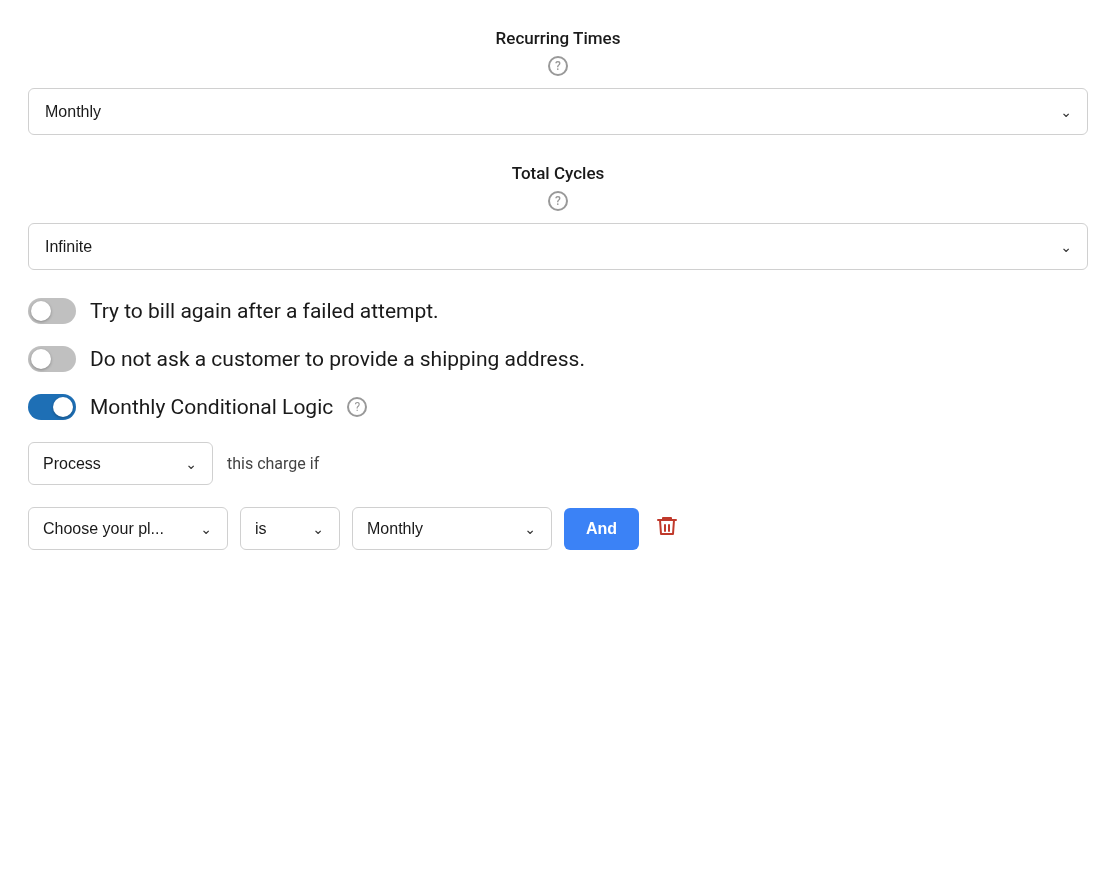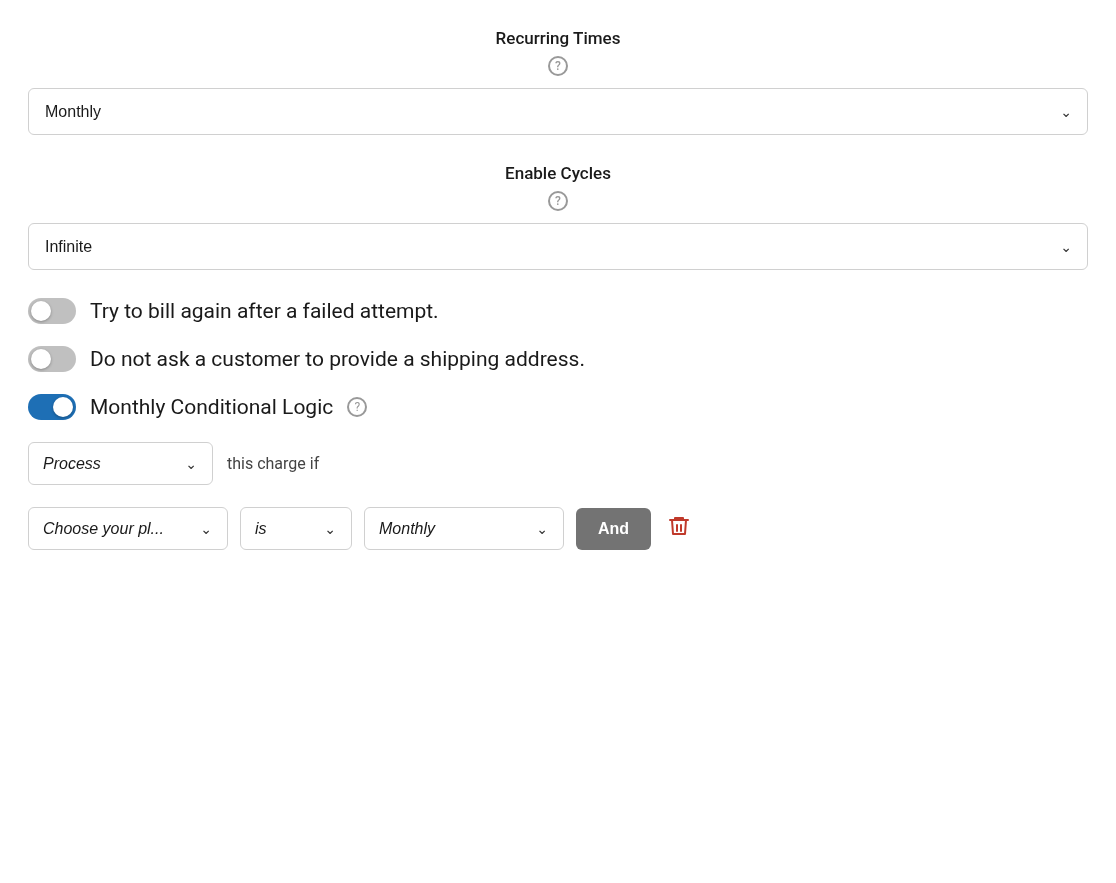--- a/index.html
+++ b/index.html
@@ -143,21 +143,20 @@
     .small-select-box {
       border: 1.5px solid #d0d0d0;
       border-radius: 6px;
       padding: 12px 40px 12px 14px;
       font-size: 16px;
       color: #1a1a1a;
       background: #ffffff;
       appearance: none;
       cursor: pointer;
       outline: none;
-      font-style: italic;
     }
 
     .italic-text {
       font-size: 16px;
       color: #444;
     }
 
     .condition-row {
       display: flex;
       align-items: center;
@@ -167,29 +166,29 @@
 
     .condition-select-wrapper {
       position: relative;
     }
 
     .choose-plan-select {
       width: 200px;
     }
 
     .is-select {
-      width: 112px;
+      width: 100px;
     }
 
     .monthly-select {
       width: 200px;
     }
 
     .and-button {
-      background: #737373;
+      background: #3b82f6;
       color: white;
       border: none;
       border-radius: 6px;
       padding: 12px 22px;
       font-size: 16px;
       font-weight: 600;
       cursor: pointer;
     }
 
     .delete-icon {
@@ -215,21 +214,21 @@
       <option>Weekly</option>
       <option>Daily</option>
       <option>Annually</option>
     </select>
     <span class="chevron-down">⌄</span>
   </div>
 </div>
 
 <div>
   <div class="section-label">
-    <span>Enable Cycles</span>
+    <span>Total Cycles</span>
     <span class="help-icon" title="Help">
       <span>?</span>
     </span>
   </div>
   <div class="select-wrapper">
     <select class="select-box">
       <option>Infinite</option>
       <option>1</option>
       <option>2</option>
       <option>3</option>

